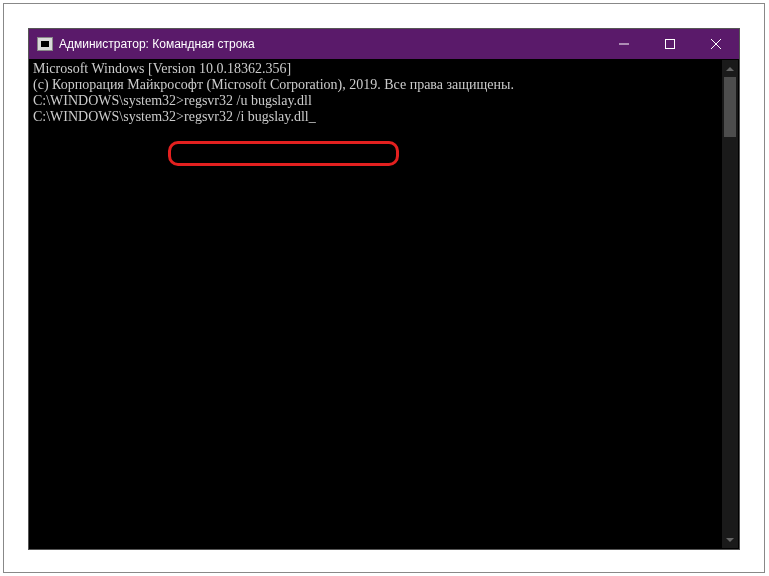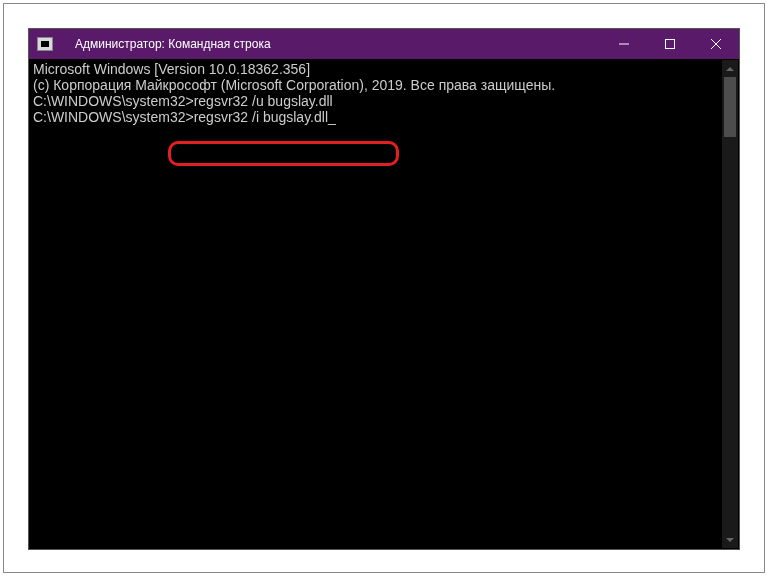--- a/index.html
+++ b/index.html
@@ -43,34 +43,34 @@
     border: 1px solid #888;
     position: relative;
     display: flex; align-items: center; justify-content: center;
   }
   .titlebar .icon-box::after {
     content: "";
     display: block;
     width: 8px; height: 6px;
     background: #000;
   }
-  .titlebar .title-text { flex: 0 0 auto; margin-left: 16px; }
+  .titlebar .title-text { flex: 0 0 auto; }
   .titlebar .spacer { flex: 1; }
   .win-controls { display: flex; height: 100%; }
   .win-btn {
     width: 46px; height: 100%;
     display: flex; align-items: center; justify-content: center;
     color: #fff; font-family: "Segoe UI", sans-serif;
   }
   .win-btn svg { stroke: #fff; }
   .console-area {
     flex: 1;
     background: #000;
     color: #ccc;
-    font-family: Liberation Sans, sans-serif;
+    font-family: Liberation Serif, serif;
     font-size: 14px;
     line-height: 1.15;
     padding: 2px 19px 2px 4px;
     position: relative;
     white-space: pre;
     overflow: hidden;
   }
   .scrollbar {
     position: absolute;
     right: 1px; top: 31px; bottom: 1px;

